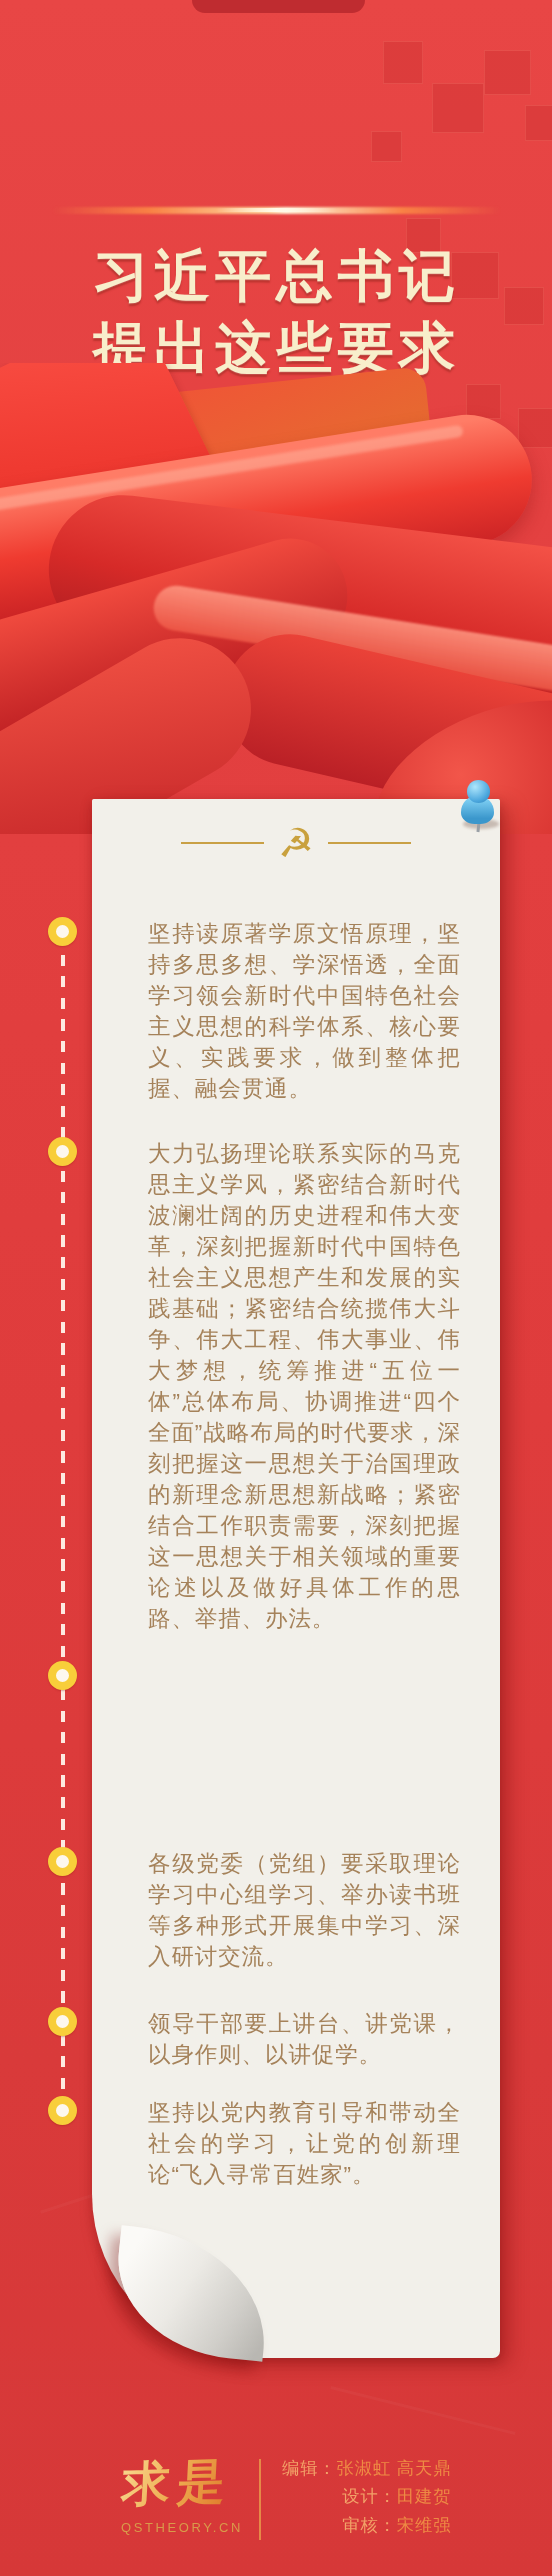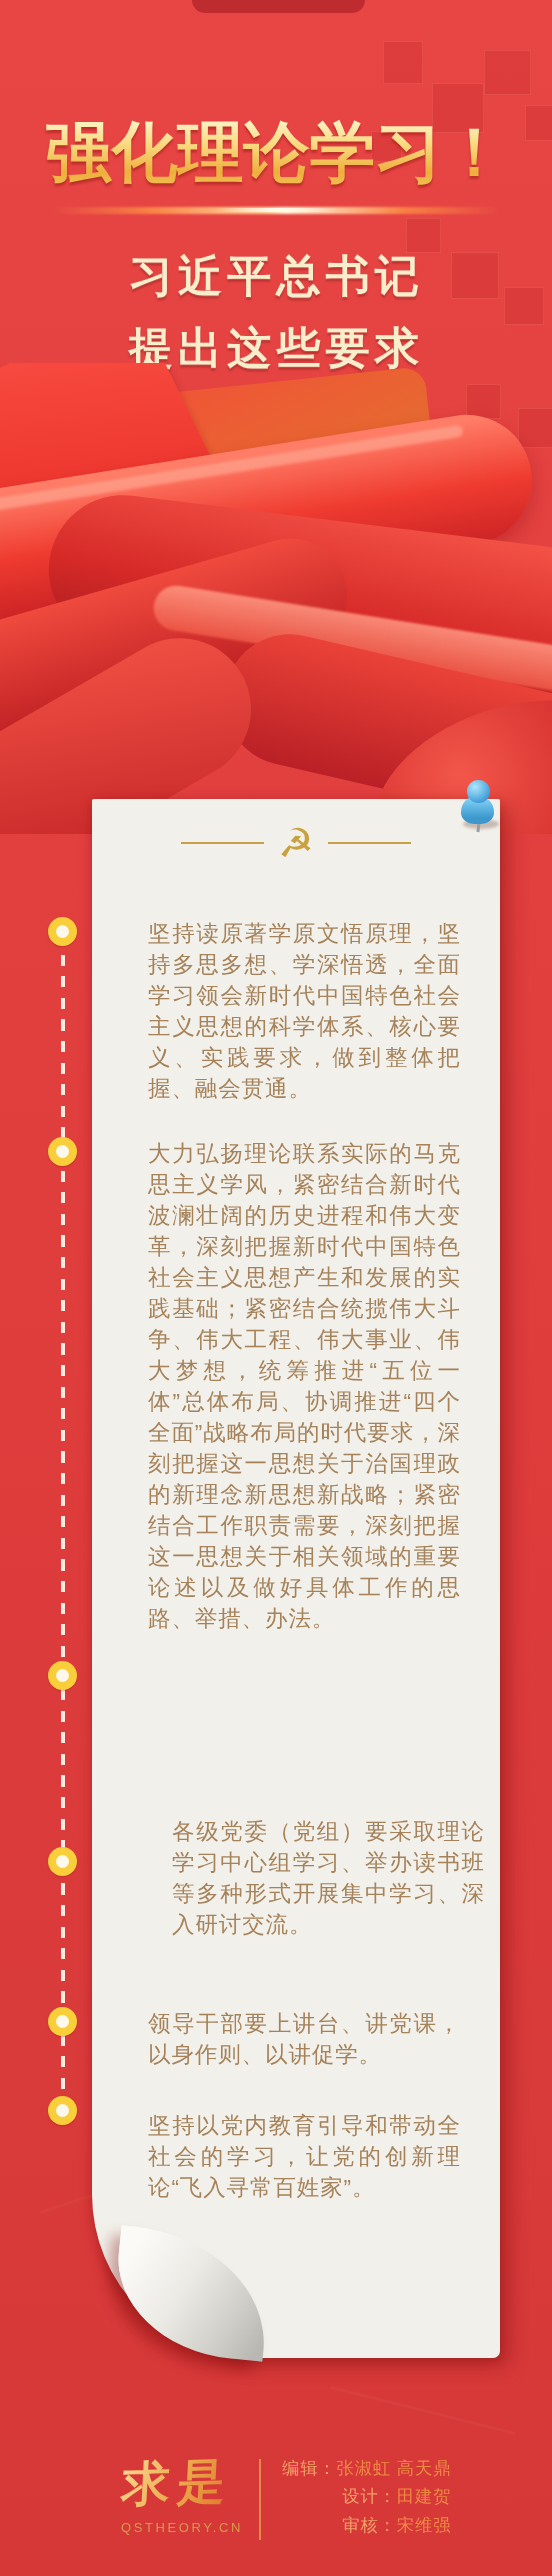--- a/index.html
+++ b/index.html
@@ -15,21 +15,21 @@
     font-size:66px;font-weight:900;letter-spacing:0px;line-height:83px;
     background:linear-gradient(180deg,#fdf4c8 10%,#f9da80 40%,#eeae3e 74%,#f4c85c 100%);
     -webkit-background-clip:text;background-clip:text;color:transparent;
     filter:drop-shadow(0 3.5px 0.9px rgba(150,25,15,.5));}
   .streak{position:absolute;left:52px;top:207px;width:449px;height:7px;border-radius:3.5px;
     background:linear-gradient(90deg,rgba(255,140,60,0) 0%,rgba(255,150,70,.75) 22%,#ffd9a0 48%,#fff3d8 52%,rgba(255,150,70,.75) 78%,rgba(255,140,60,0) 100%);
     filter:blur(0.9px);}
   .streak-core{position:absolute;left:216px;top:208px;width:121px;height:4.3px;border-radius:2.6px;
     background:linear-gradient(90deg,rgba(255,240,210,0),#fffbe9 50%,rgba(255,240,210,0));}
   .title-sub{position:absolute;left:0;width:553px;text-align:center;
-    font-size:44px;font-weight:800;letter-spacing:5.2px;color:#f8eecb;line-height:60px;
+    font-size:56px;font-weight:800;letter-spacing:5.2px;color:#f8eecb;line-height:60px;
     text-shadow:0 2.6px 1.7px rgba(140,35,25,.45),0 0.9px 0 rgba(255,255,255,.25);}
   .sub1{top:246px;} .sub2{top:318px;}
   
   .hero{position:absolute;left:0;top:363px;width:553px;height:471px;overflow:hidden;}
   .hero div{position:absolute;}
   .orange-patch{left:24px;top:24px;width:415px;height:268px;border-radius:22.5px;
     transform:rotate(-6deg);background:linear-gradient(160deg,#ef5636 15%,#e1752d 70%,#dd8a30 100%);}
   .book{left:-99px;top:-13px;width:337px;height:285px;transform:rotate(-26deg);}
   .book .cover{left:0;top:0;width:311px;height:183px;border-radius:4.3px;
     background:linear-gradient(200deg,#fb5146 0%,#ef3a31 55%,#e52f28 100%);
@@ -119,21 +119,20 @@
   <div class="sq" style="left:432px;top:83px;width:52px;height:50px;"></div>
   <div class="sq" style="left:484px;top:50px;width:47px;height:45px;"></div>
   <div class="sq" style="left:525px;top:105px;width:36px;height:36px;"></div>
   <div class="sq" style="left:371px;top:131px;width:31px;height:31px;"></div>
   <div class="sq" style="left:406px;top:218px;width:35px;height:35px;"></div>
   <div class="sq" style="left:451px;top:252px;width:48px;height:47px;"></div>
   <div class="sq" style="left:504px;top:287px;width:40px;height:38px;"></div>
   <div class="sq" style="left:466px;top:384px;width:35px;height:35px;"></div>
   <div class="sq" style="left:518px;top:408px;width:40px;height:40px;"></div>
 
-  <div class="title-main">强化理论学习！</div>
   <div class="streak"></div>
   <div class="streak-core"></div>
   <div class="title-sub sub1">习近平总书记</div>
   <div class="title-sub sub2">提出这些要求</div>
 
   <div class="hero">
     <div class="orange-patch"></div>
     <div class="book">
       <div class="cover"></div>
       <div class="pages"></div>
@@ -163,23 +162,23 @@
   <div class="tex" style="left:328px;top:2409px;width:190px;height:2.6px;transform:rotate(14deg);"></div>
 
   <div class="paper">
     <div class="emblem-row">
       <div class="emblem-line"></div>
       <div class="emblem">☭</div>
       <div class="emblem-line"></div>
     </div>
     <div class="body-text" style="top:339px;">大力弘扬理论联系实际的马克思主义学风，紧密结合新时代波澜壮阔的历史进程和伟大变革，深刻把握新时代中国特色社会主义思想产生和发展的实践基础；紧密结合统揽伟大斗争、伟大工程、伟大事业、伟大梦想，统筹推进“五位一体”总体布局、协调推进“四个全面”战略布局的时代要求，深刻把握这一思想关于治国理政的新理念新思想新战略；紧密结合工作职责需要，深刻把握这一思想关于相关领域的重要论述以及做好具体工作的思路、举措、办法。</div>
     <div class="body-text" style="top:119px;">坚持读原著学原文悟原理，坚持多思多想、学深悟透，全面学习领会新时代中国特色社会主义思想的科学体系、核心要义、实践要求，做到整体把握、融会贯通。</div>
-    <div class="body-text" style="top:1017px;margin-left:24px;">各级党委（党组）要采取理论学习中心组学习、举办读书班等多种形式开展集中学习、深入研讨交流。</div>
+    <div class="body-text" style="top:1049px;">各级党委（党组）要采取理论学习中心组学习、举办读书班等多种形式开展集中学习、深入研讨交流。</div>
     <div class="body-text" style="top:1209px;">领导干部要上讲台、讲党课，以身作则、以讲促学。</div>
-    <div class="body-text" style="top:1298px;margin-top:13px;">坚持以党内教育引导和带动全社会的学习，让党的创新理论“飞入寻常百姓家”。</div>
+    <div class="body-text" style="top:1298px;">坚持以党内教育引导和带动全社会的学习，让党的创新理论“飞入寻常百姓家”。</div>
   </div>
   <div class="curl"></div>
 
   <div class="dash-line"></div>
   <div class="ring" style="top:917px;"></div>
   <div class="ring" style="top:1137px;"></div>
   <div class="ring" style="top:1661px;"></div>
   <div class="ring" style="top:1847px;"></div>
   <div class="ring" style="top:2007px;"></div>
   <div class="ring" style="top:2096px;"></div>

